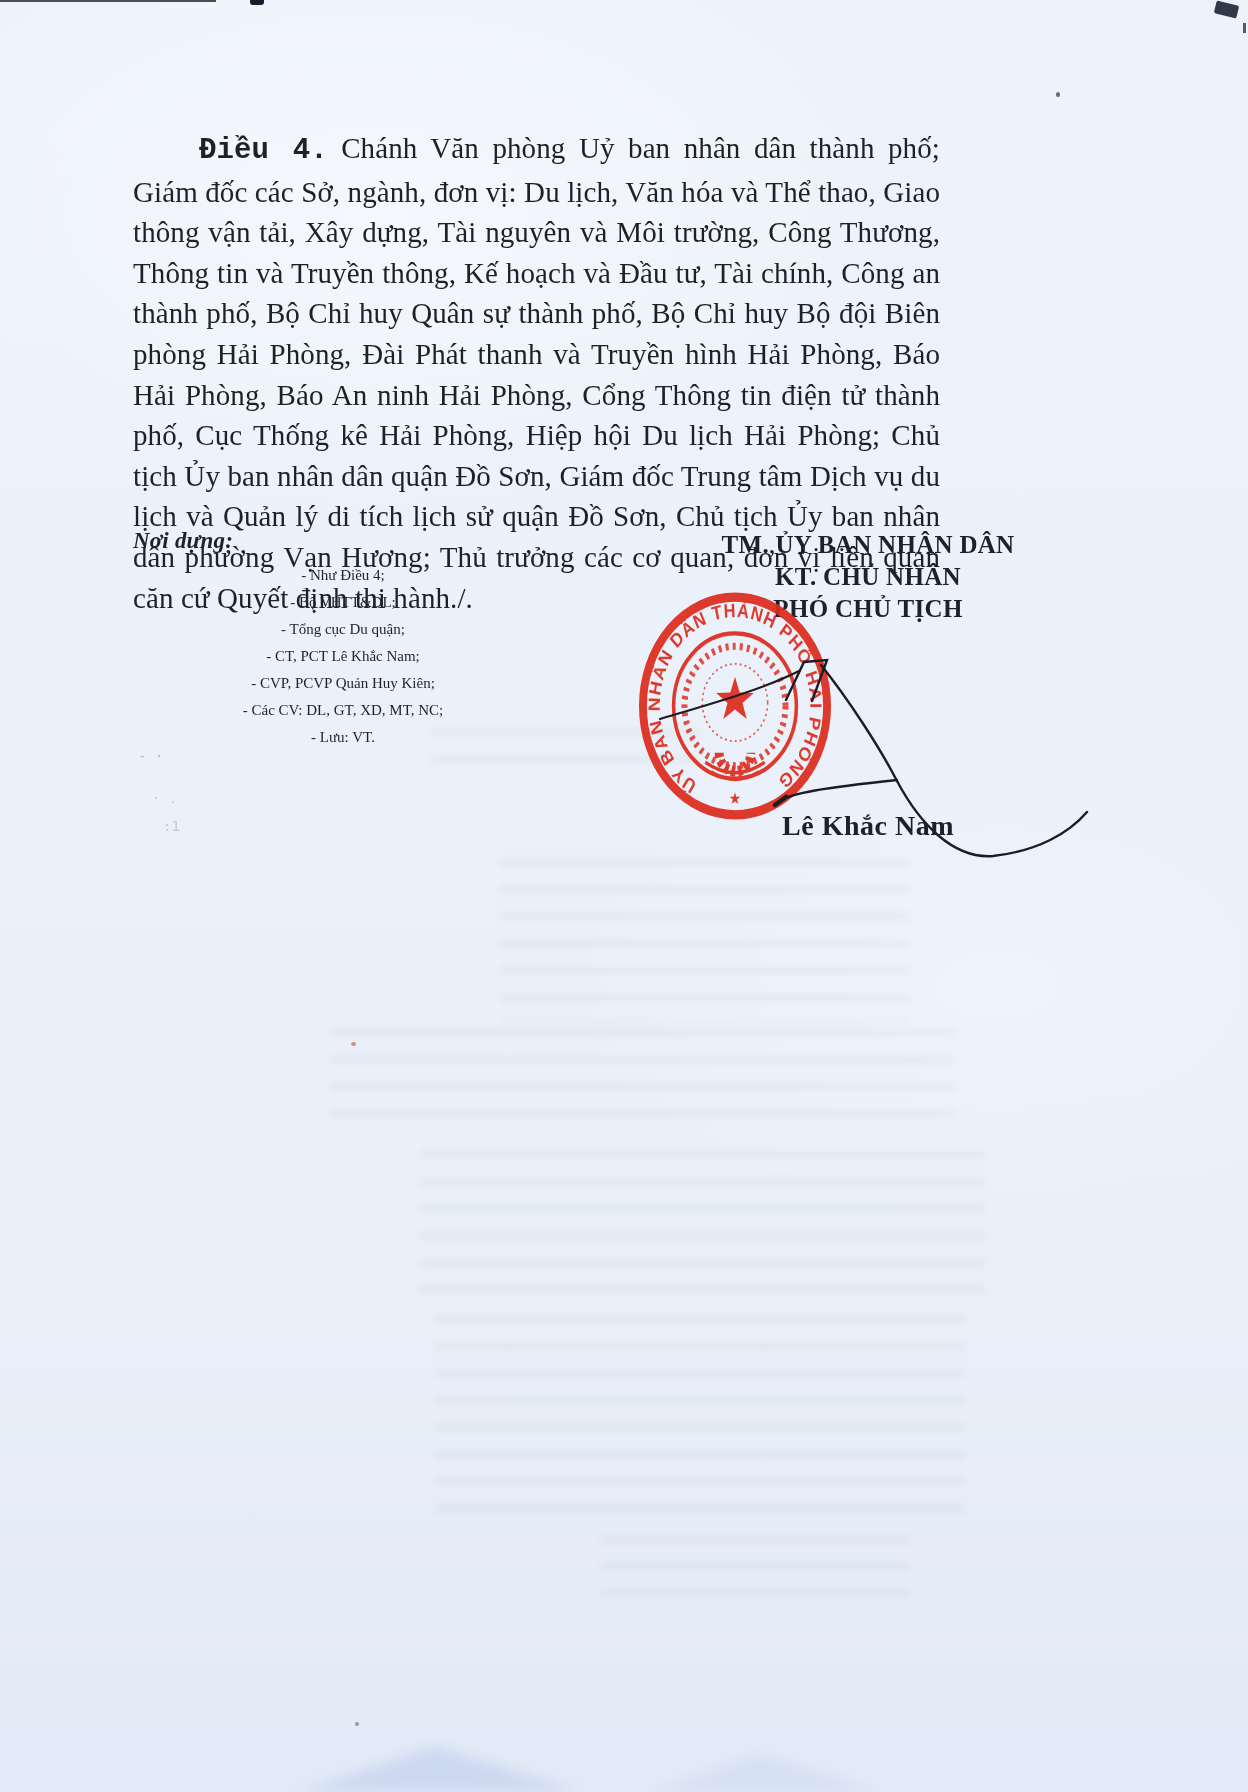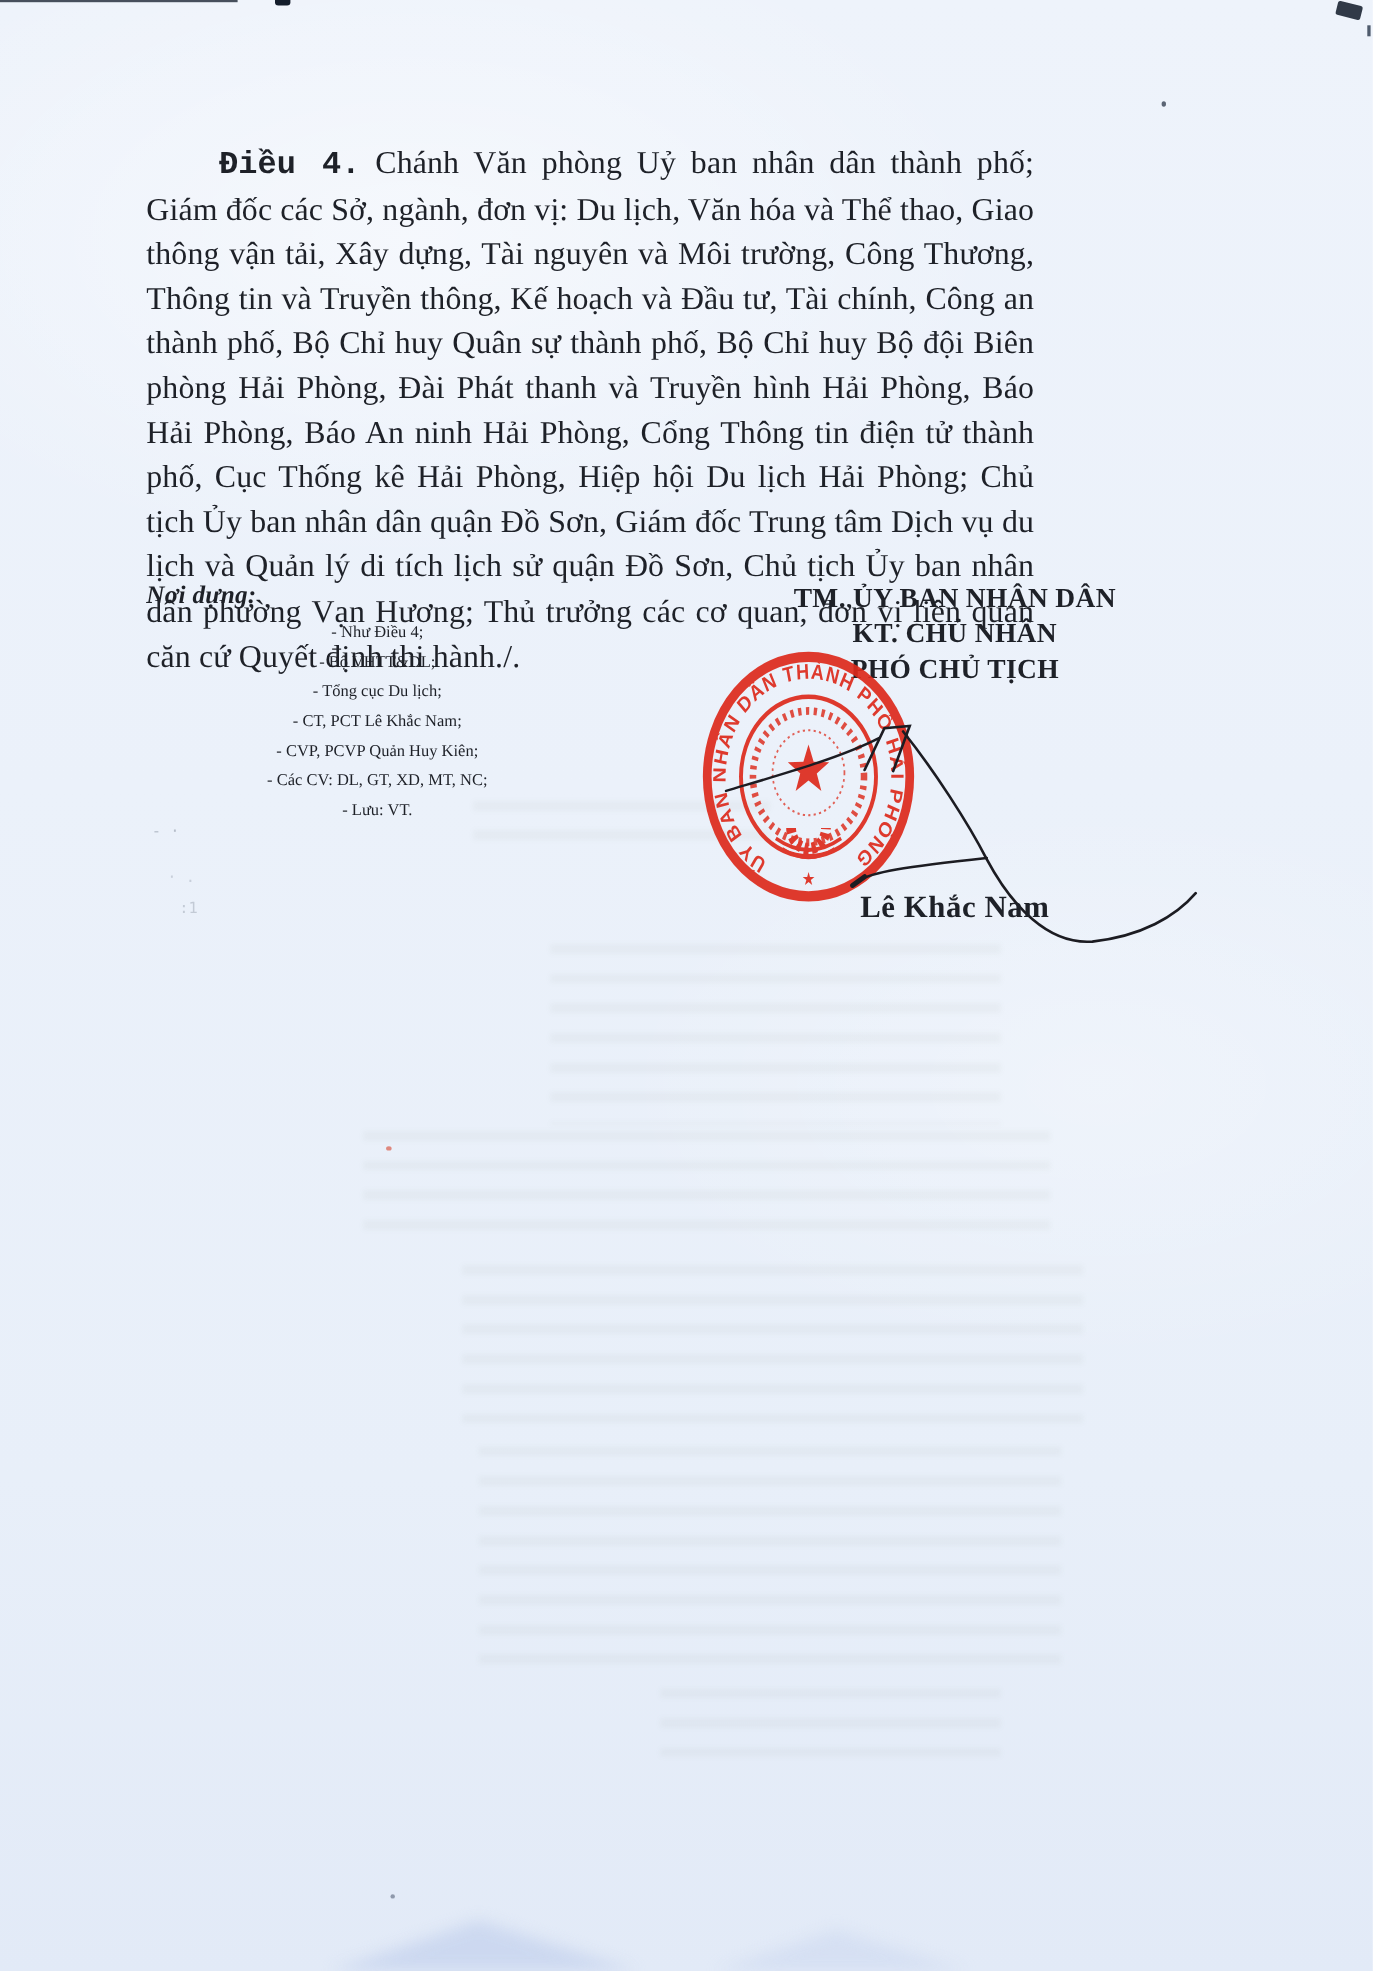--- a/index.html
+++ b/index.html
@@ -56,21 +56,21 @@
 <div class="ghost" style="left:420px;top:1150px;width:565px;height:150px;"></div>
 <div class="ghost" style="left:435px;top:1315px;width:530px;height:200px;"></div>
 <div class="ghost" style="left:600px;top:1535px;width:310px;height:62px;"></div>
 
 <p class="article"><b>Điều 4.</b><span> Chánh Văn phòng Uỷ ban nhân dân thành phố; Giám đốc các Sở, ngành, đơn vị: Du lịch, Văn hóa và Thể thao, Giao thông vận tải, Xây dựng, Tài nguyên và Môi trường, Công Thương, Thông tin và Truyền thông, Kế hoạch và Đầu tư, Tài chính, Công an thành phố, Bộ Chỉ huy Quân sự thành phố, Bộ Chỉ huy Bộ đội Biên phòng Hải Phòng, Đài Phát thanh và Truyền hình Hải Phòng, Báo Hải Phòng, Báo An ninh Hải Phòng, Cổng Thông tin điện tử thành phố, Cục Thống kê Hải Phòng, Hiệp hội Du lịch Hải Phòng; Chủ tịch Ủy ban nhân dân quận Đồ Sơn, Giám đốc Trung tâm Dịch vụ du lịch và Quản lý di tích lịch sử quận Đồ Sơn, Chủ tịch Ủy ban nhân dân phường Vạn Hương; Thủ trưởng các cơ quan, đơn vị liên quan căn cứ Quyết định thi hành./.</span></p>
 
 <div class="recipients">
   <div class="recipients-header">Nơi dựng:</div>
   <div class="recipient-item">- Như Điều 4;</div>
   <div class="recipient-item">- Bộ VHTT&amp;DL;</div>
-  <div class="recipient-item">- Tổng cục Du lịch;</div>
+  <div class="recipient-item">- Tổng cục Du quận;</div>
   <div class="recipient-item">- CT, PCT Lê Khắc Nam;</div>
   <div class="recipient-item">- CVP, PCVP Quản Huy Kiên;</div>
   <div class="recipient-item">- Các CV: DL, GT, XD, MT, NC;</div>
   <div class="recipient-item">- Lưu: VT.</div>
 </div>
 
 <div class="sig-block">
   <div class="sig-line">TM. ỦY BAN NHÂN DÂN</div>
   <div class="sig-line">KT. CHỦ NHÂN</div>
   <div class="sig-line">PHÓ CHỦ TỊCH</div>

